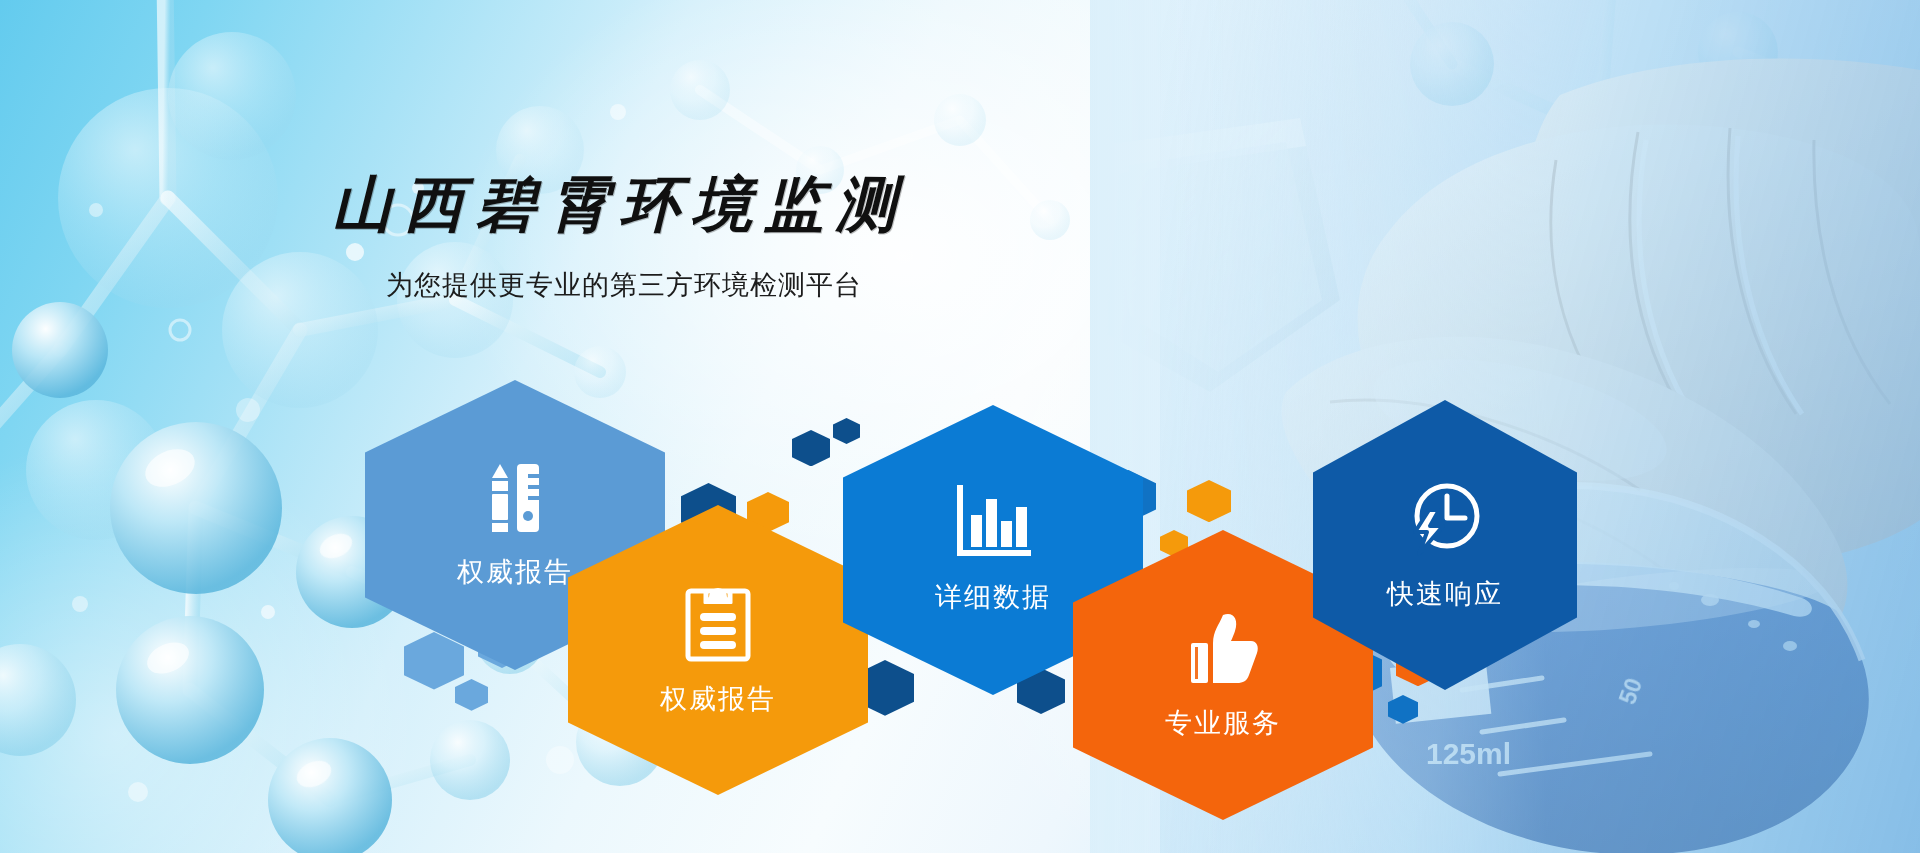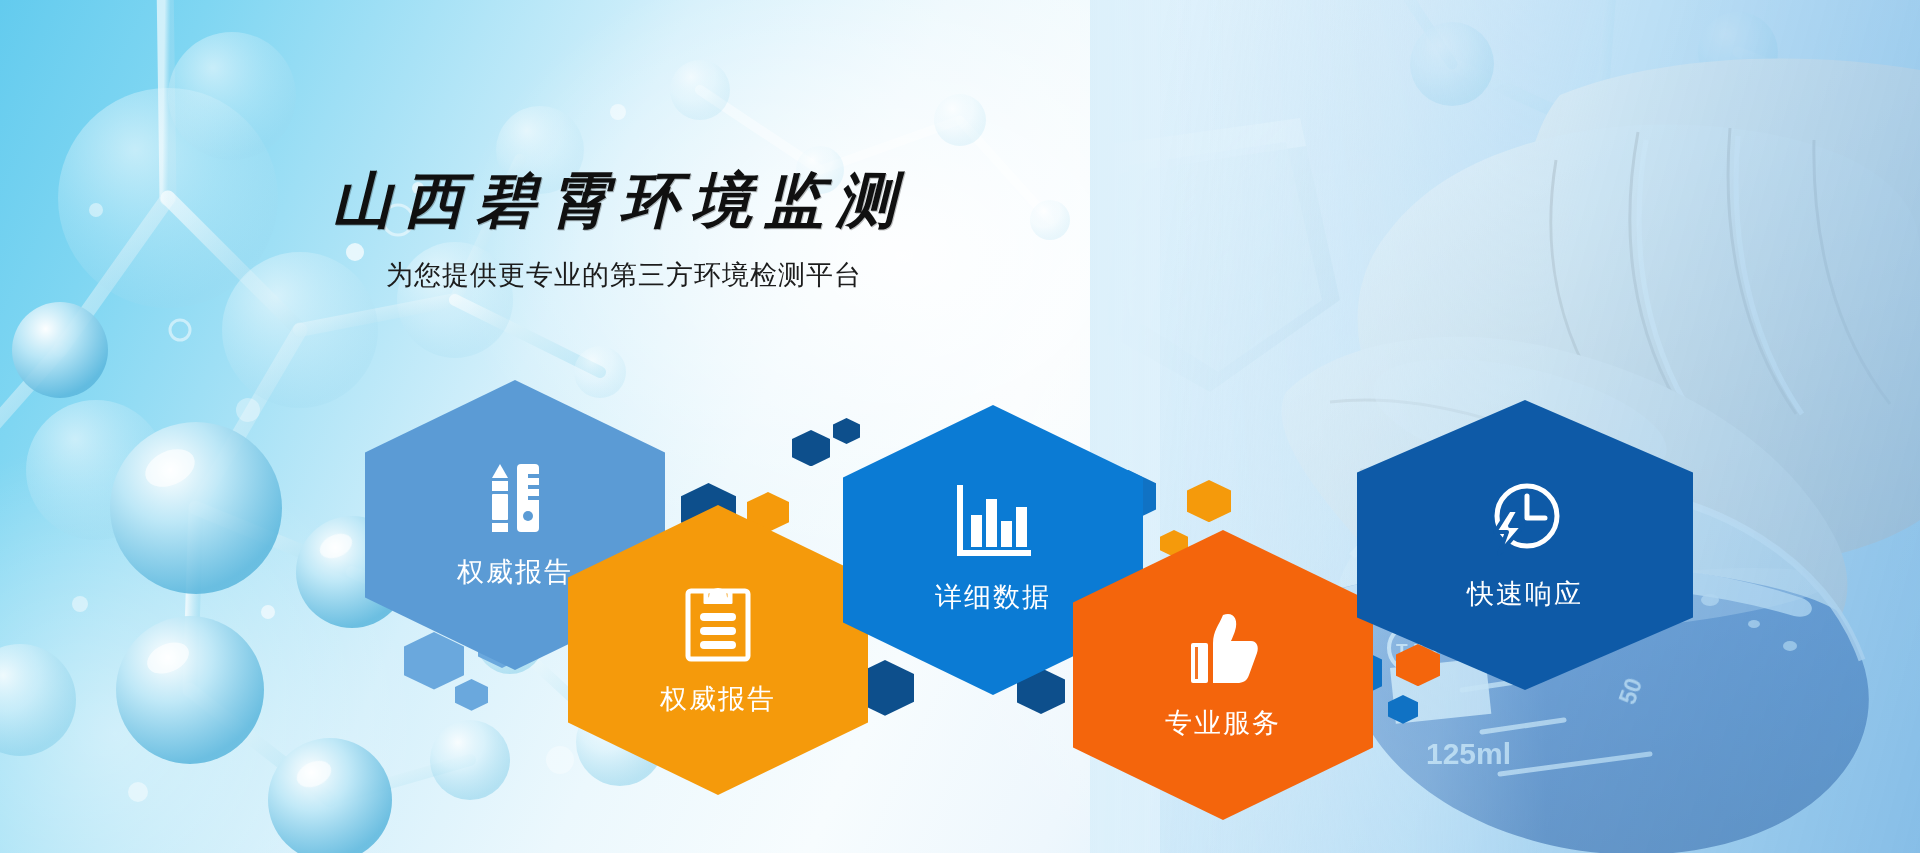--- a/index.html
+++ b/index.html
@@ -55,32 +55,32 @@
 
   
   .title-block {
     position: absolute;
     left: 0; top: 175px;
     width: 1240px;
     text-align: center;
     z-index: 14;
   }
   .main-title {
-    font-family: Liberation Mono, monospace;
+    font-family: Liberation Sans, sans-serif;
     font-size: 60px;
     font-weight: 700;
     font-style: italic;
     color: #101010;
     letter-spacing: 12px;
     line-height: 1;
     text-shadow: 1px 1px 0 rgba(0,0,0,0.25);
     white-space: nowrap;
   }
   .sub-title {
-    margin-top: 22px;
+    margin-top: 32px;
     font-size: 27px;
     font-weight: 400;
     color: #1c1c1c;
     letter-spacing: 1px;
     white-space: nowrap;
     padding-left: 8px;
   }
 
   
   .hex {
@@ -421,21 +421,21 @@
         <path d="M28 34 C 28 22, 34 16, 38 6 C 48 2, 54 10, 50 22 C 48 28, 46 32, 46 32
                  L 66 32 C 72 32, 74 38, 72 44 L 64 66 C 62 72, 58 74, 52 74
                  L 28 74 Z" fill="#fff"></path>
         <rect x="6" y="34" width="17" height="40" rx="2" fill="#fff"></rect>
         <rect x="10" y="38" width="3" height="32" fill="#f4650c" opacity="0.9"></rect>
       </svg>
     </span>
     <span class="hex-label">专业服务</span>
   </div>
 
-  <div class="hex" style="left: 1313px; top: 400px; width: 336px; height: 290px; background: rgb(14, 90, 167); margin-left: 44px;">
+  <div class="hex" style="left: 1313px; top: 400px; width: 264px; height: 290px; background: rgb(14, 90, 167);">
     <span class="hex-icon">
       <svg width="80" height="80" viewBox="0 0 80 80">
         <circle cx="42" cy="38" r="30" fill="none" stroke="#fff" stroke-width="5"></circle>
         <path d="M42 18 V40 H60" fill="none" stroke="#fff" stroke-width="5" stroke-linecap="round" stroke-linejoin="round"></path>
         <path d="M24 32 L10 54 L22 54 L14 76 L38 48 L25 48 L34 32 Z" fill="#fff" stroke="#0e5aa7" stroke-width="4" stroke-linejoin="round"></path>
       </svg>
     </span>
     <span class="hex-label">快速响应</span>
   </div>
 

